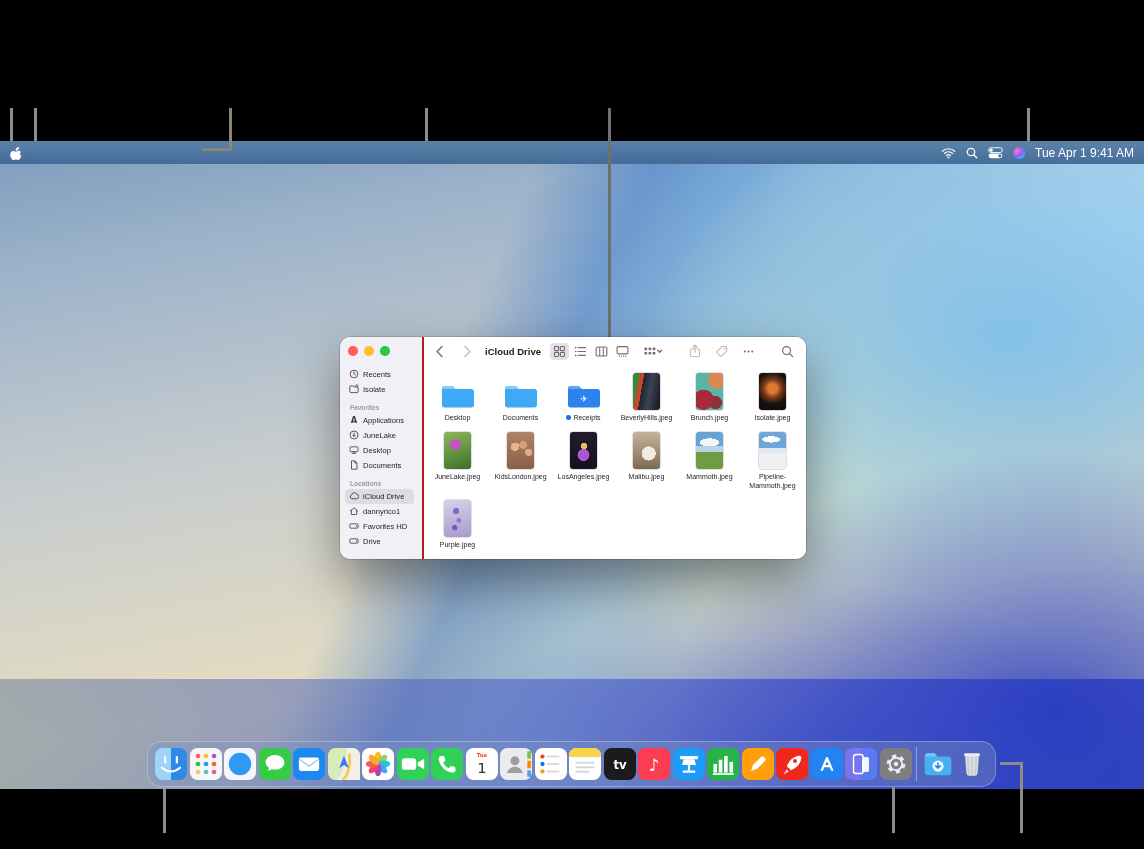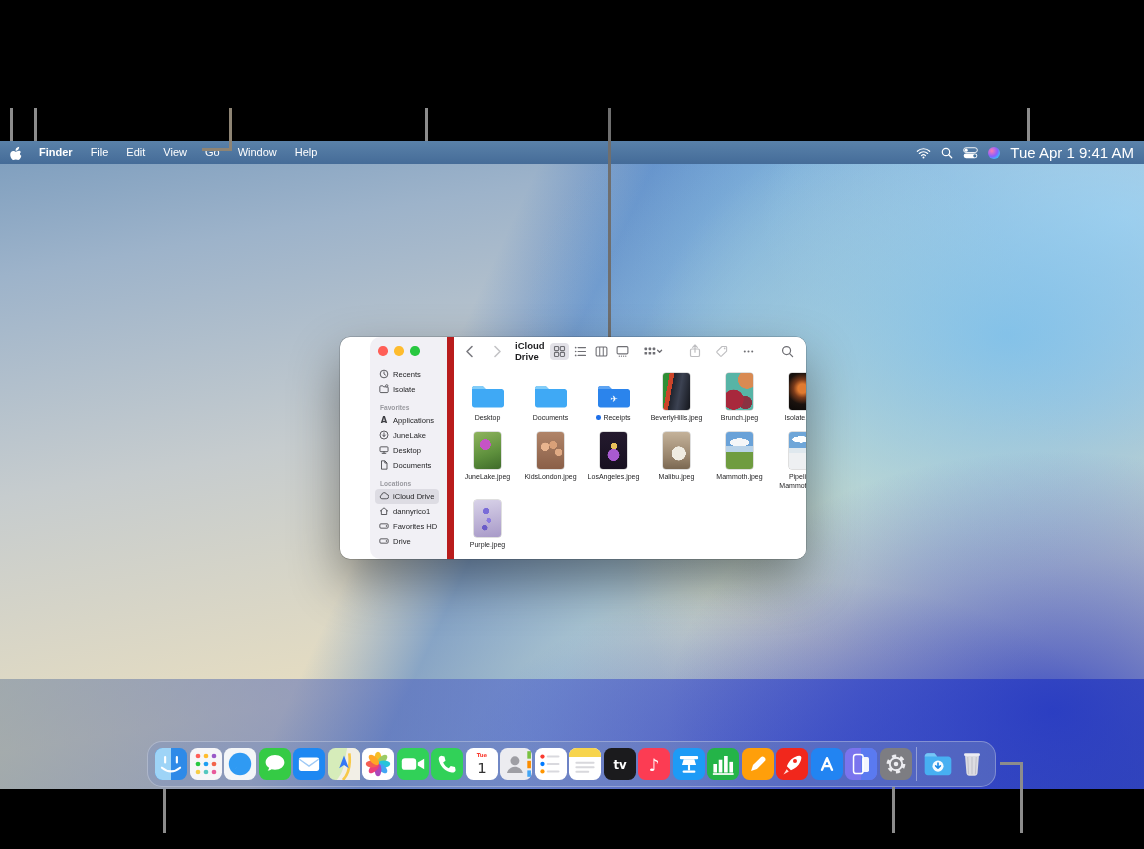--- a/index.html
+++ b/index.html
@@ -34,28 +34,28 @@
   .menubar{position:absolute;top:0;left:0;right:0;height:23px;display:flex;align-items:center;
     padding:0 10px 0 8px;color:#fff;font-size:11px;z-index:10;
     background:linear-gradient(180deg, rgba(88,128,168,.96), rgba(66,105,150,.96));}
   .menu-item{padding:0 9px;line-height:23px;white-space:nowrap;}
   .menu-item.bold{font-weight:700;}
   .apple-wrap{padding:0 8px 0 2px;display:flex;align-items:center;}
   .statusbar{margin-left:auto;display:flex;align-items:center;gap:10px;}
   .status-ic{display:flex;align-items:center;}
   .siri-dot{width:12px;height:12px;border-radius:50%;
     background:radial-gradient(circle at 32% 32%, #ff7ab0, #8a5fff 48%, #2fc8f8 80%);}
-  .clock{font-size:15px;white-space:nowrap;}
+  .clock{font-size:12px;white-space:nowrap;}
 
   
   .fwindow{position:absolute;left:340px;top:196px;width:466px;height:222px;border-radius:10px;
     background:#fff;display:flex;z-index:20;
     box-shadow:0 22px 50px rgba(0,0,0,.42), 0 0 0 0.5px rgba(0,0,0,.28);}
-  .sidebar{width:84px;flex:0 0 84px;background:rgba(241,240,245,.97);border-right:7px solid #b91c1c;
-    border-radius:10px 0 0 10px;padding:9px 8px 0 5px;box-sizing:border-box;color:#1d1d1f;overflow:hidden;margin-left:30px;}
+  .sidebar{width:84px;flex:0 0 84px;background:rgba(241,240,245,.97);border-right:2px solid #b91c1c;
+    border-radius:10px 0 0 10px;padding:9px 8px 0 5px;box-sizing:border-box;color:#1d1d1f;overflow:hidden;}
   .traffic{display:flex;gap:6.5px;margin:0 0 11px 3px;}
   .tl{width:9.5px;height:9.5px;border-radius:50%;}
   .tl.red{background:#ff5f57;}.tl.yellow{background:#febc2e;}.tl.green{background:#28c840;}
   .side-header{font-size:6.6px;font-weight:700;color:#9a9aa0;margin:7px 0 2px 5px;}
   .side-item{display:flex;align-items:center;gap:4px;height:15px;padding:0 4px;border-radius:4px;
     font-size:7.6px;white-space:nowrap;}
   .side-item.sel{background:#dddce3;}
   .side-ic{width:10px;flex:0 0 10px;display:flex;align-items:center;justify-content:center;}
 
   .main{flex:1;display:flex;flex-direction:column;border-radius:0 10px 10px 0;overflow:hidden;background:#fff;}
@@ -98,29 +98,20 @@
     </div>
 
   <div class="menubar">
     <div class="apple-wrap">
       <span class="status-ic">
           <svg width="12" height="14" viewBox="0 0 14 17">
             <path fill="#fff" d="M9.7 4.1c-.8 1-2.1 1.7-3.2 1.6-.2-1.2.4-2.5 1.1-3.3C8.4 1.5 9.7.9 10.8.8c.1 1.3-.4 2.5-1.1 3.3zm1.1 1.8c-1.7-.1-3.1 1-3.9 1-.8 0-2-.9-3.4-.9C1.7 6 0 7.6 0 10.5c0 2.9 2.2 6.4 3.9 6.4.8 0 1.7-.6 2.9-.6 1.1 0 1.9.6 3 .6 1.7 0 3.6-3.2 3.6-5-1.9-.8-2.3-3.5-.4-4.6-.7-1-1.7-1.4-2.2-1.4z"></path>
           </svg>
         </span>
     </div>
-    <div style="display:flex;">
-        <div class="menu-item bold">Finder</div>
-        <div class="menu-item">File</div>
-        <div class="menu-item">Edit</div>
-        <div class="menu-item">View</div>
-        <div class="menu-item">Go</div>
-        <div class="menu-item">Window</div>
-        <div class="menu-item">Help</div>
-      </div>
     <div class="statusbar">
       <span class="status-ic">
           <svg width="15" height="12" viewBox="0 0 16 13">
             <path d="M1.3 4.6a9.6 9.6 0 0 1 13.4 0M3.5 7a6.4 6.4 0 0 1 9 0M5.8 9.4a3.2 3.2 0 0 1 4.4 0" fill="none" stroke="#fff" stroke-width="1.3" stroke-linecap="round"></path>
             <circle cx="8" cy="11.3" r="1.1" fill="#fff"></circle>
           </svg>
         </span>
       <span class="status-ic">
           <svg width="12" height="12" viewBox="0 0 13 13">
             <circle cx="5.4" cy="5.4" r="4" fill="none" stroke="#fff" stroke-width="1.3"></circle>

